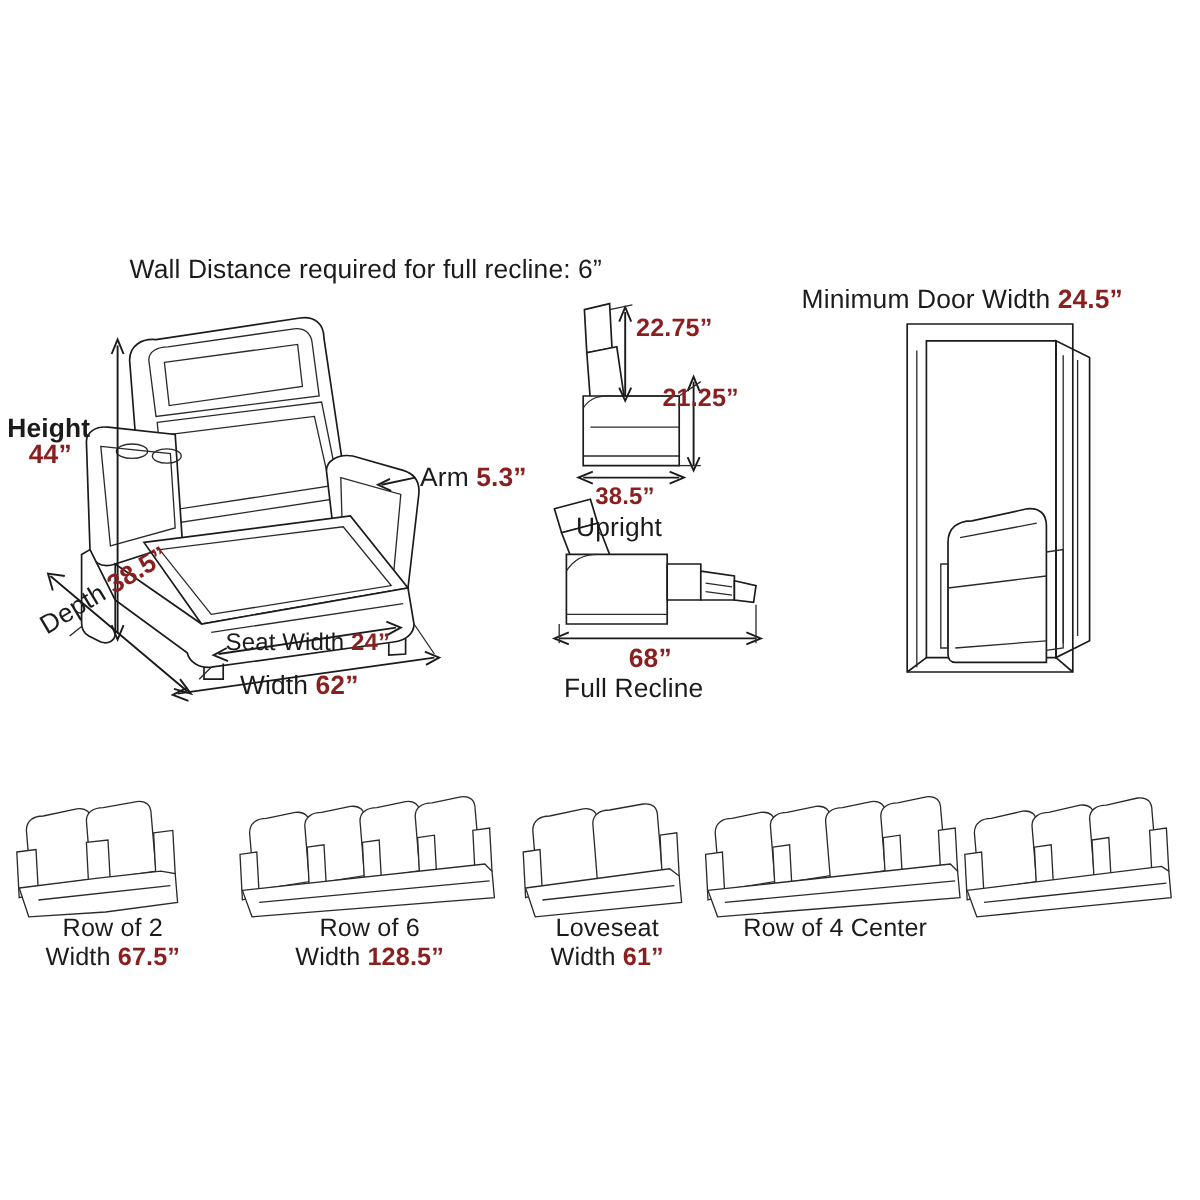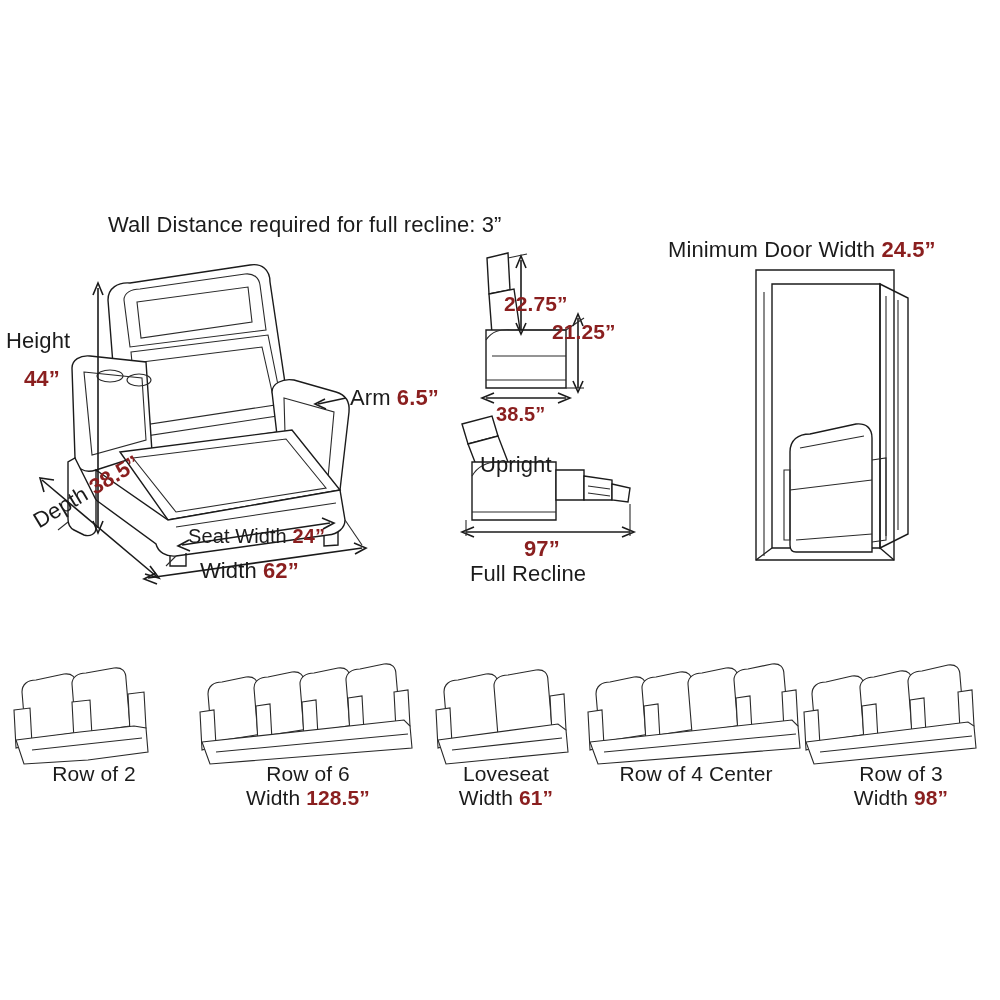--- a/index.html
+++ b/index.html
@@ -46,21 +46,21 @@
     transform: rotate(-31deg);
     transform-origin: left bottom;
   }
 </style>
 </head>
 <body>
 
 <div class="stage">
 
   <div class="lbl t22 center" style="left:108px; top:212px;">
-    <span>Wall Distance required for full recline: 3”</span>
+    <span>Wall Distance required for full recline: 6”</span>
   </div>
 
   <svg class="stage" width="1000" height="1000" viewBox="0 0 1000 1000" style="position:absolute;left:0;top:0;pointer-events:none;">
 
     <g>
 
       <path class="fillw" d="M108,300 C108,288 118,282 130,283 L250,265 C262,263 270,270 270,282 L292,430 L120,455 Z"></path>
 
       <path class="ln-thin" d="M124,300 C124,293 131,289 140,289 L245,274 C254,273 259,278 260,285 L266,330 L130,347 Z"></path>
 
@@ -272,79 +272,83 @@
         <path class="fillw-thin" d="M4,52 L18,50 L20,86 L6,90 Z"></path>
         <path class="fillw-thin" d="M62,46 L76,44 L78,80 L64,84 Z"></path>
         <path class="fillw-thin" d="M110,40 L124,38 L126,74 L112,78 Z"></path>
         <path class="fillw-thin" d="M158,32 L172,30 L174,66 L160,70 Z"></path>
         <path class="fillw-thin" d="M6,82 L168,62 L174,66 L176,88 L14,104 Z"></path>
         <path class="ln-thin" d="M20,92 L172,76"></path>
       </g>
     </g>
   </svg>
 
-  <div class="lbl t22" style="left:6px; top:328px;">
+  <div class="lbl t22" style="left:6px; top:344px;font-weight:bold;">
     <span>Height</span>
   </div>
   <div class="lbl t22 dim" style="left:24px; top:366px;">
     <span>44”</span>
   </div>
 
   <div class="lbl t22" style="left:350px; top:385px;">
     <span>Arm</span>
-    <span class="dim">6.5”</span>
+    <span class="dim">5.3”</span>
   </div>
 
   <div class="lbl t22 rot-depth" style="left:42px; top:508px;">
     <span>Depth</span>
     <span class="dim">38.5”</span>
   </div>
 
   <div class="lbl t20" style="left:188px; top:525px;">
     <span>Seat Width</span>
     <span class="dim">24”</span>
   </div>
 
   <div class="lbl t22" style="left:200px; top:558px;">
     <span>Width</span>
     <span class="dim">62”</span>
   </div>
 
-  <div class="lbl t21 dim" style="left:504px; top:262px;margin-top:30px;">
+  <div class="lbl t21 dim" style="left:530px; top:262px;">
     <span>22.75”</span>
   </div>
 
   <div class="lbl t21 dim" style="left:552px; top:320px;">
     <span>21.25”</span>
   </div>
 
   <div class="lbl t20 dim" style="left:498px; top:513px;"></div>
   <div class="lbl t20 dim" style="left:496px; top:403px;">
     <span>38.5”</span>
   </div>
 
-  <div class="lbl t22" style="left:480px; top:428px; margin-top:24px;">
+  <div class="lbl t22" style="left:480px; top:403px; margin-top:24px;">
     <span>Upright</span>
   </div>
 
   <div class="lbl t22 dim" style="left:524px; top:536px;">
-    <span>97”</span>
+    <span>68”</span>
   </div>
 
   <div class="lbl t22" style="left:470px; top:561px;">
     <span>Full Recline</span>
   </div>
 
   <div class="lbl t22" style="left:668px; top:226px;margin-top:11px;">
     <span>Minimum Door Width</span>
     <span class="dim">24.5”</span>
   </div>
 
   <div class="lbl t21 center" style="left:10px; top:762px; width:168px;">
     <div>Row of 2</div>
+    <div>
+      <span>Width</span>
+      <span class="dim">67.5”</span>
+    </div>
   </div>
 
   <div class="lbl t21 center" style="left:198px; top:762px; width:220px;">
     <div>Row of 6</div>
     <div>
       <span>Width</span>
       <span class="dim">128.5”</span>
     </div>
   </div>
 
@@ -353,21 +357,14 @@
     <div>
       <span>Width</span>
       <span class="dim">61”</span>
     </div>
   </div>
 
   <div class="lbl t21 center" style="left:580px; top:762px; width:232px;">
     <div>Row of 4 Center</div>
   </div>
 
-  <div class="lbl t21 center" style="left:812px; top:762px; width:178px;">
-    <div>Row of 3</div>
-    <div>
-      <span>Width</span>
-      <span class="dim">98”</span>
-    </div>
-  </div>
 
 </div>
 
 </body></html>

